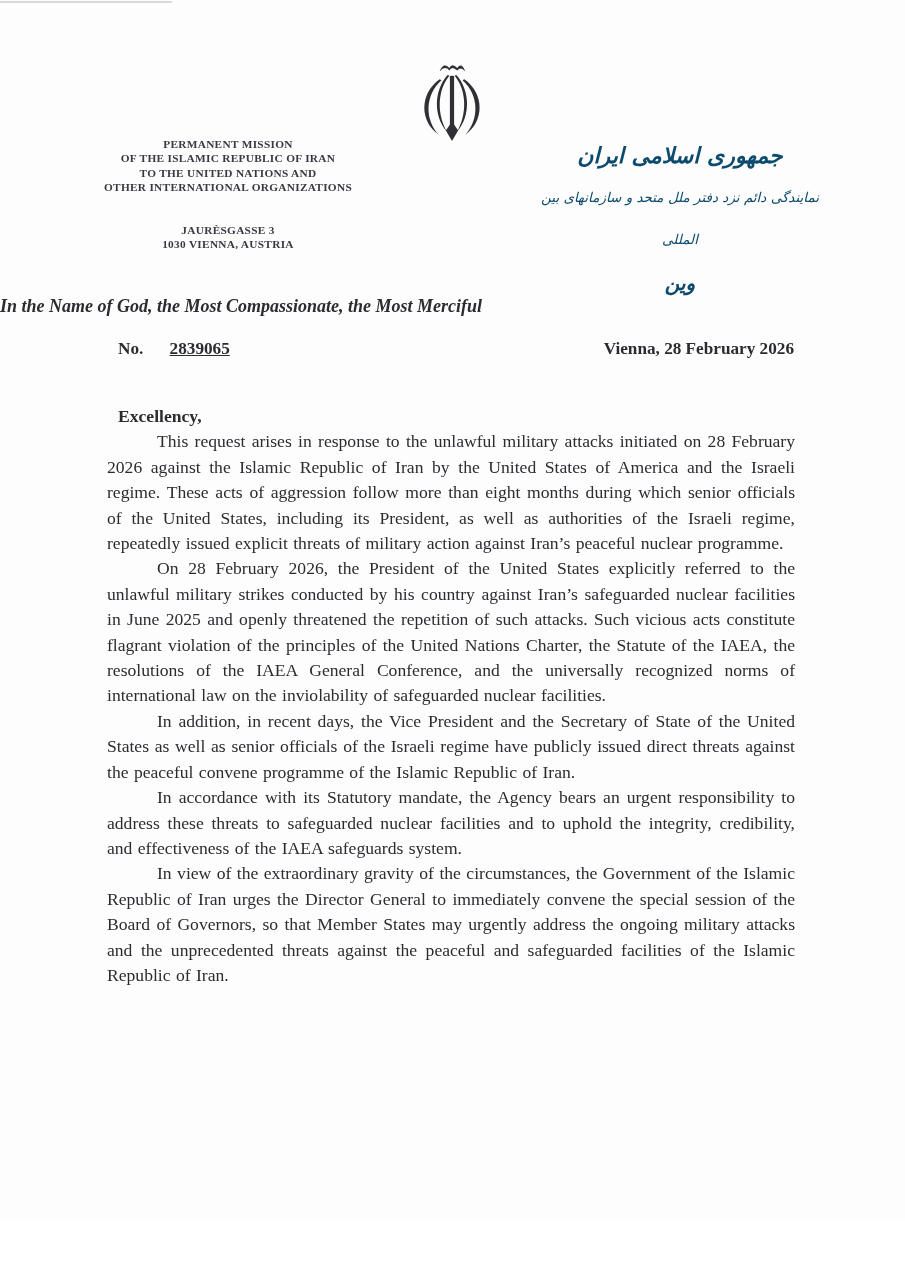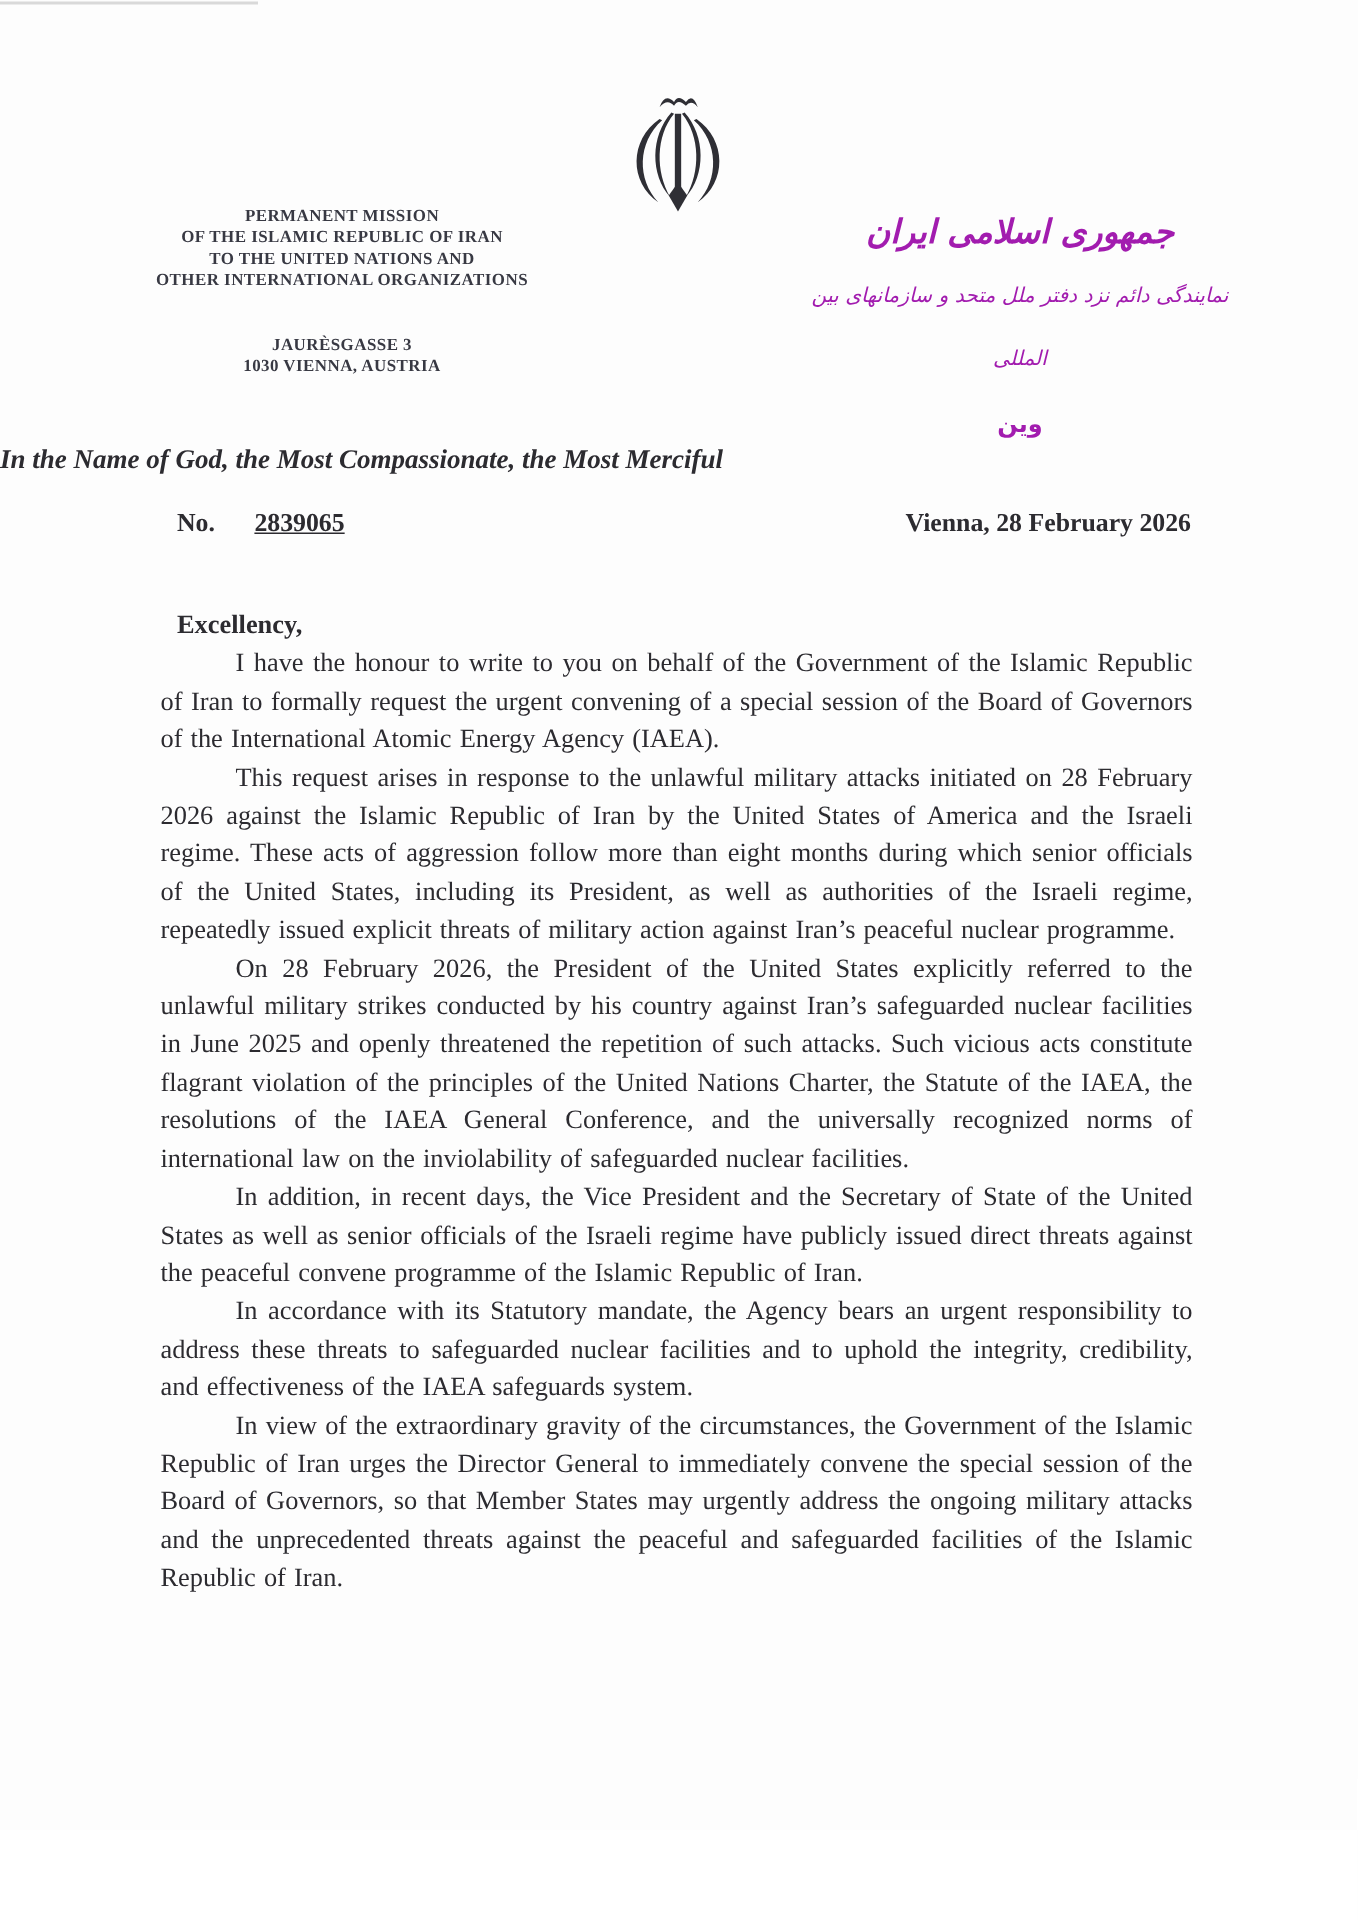--- a/index.html
+++ b/index.html
@@ -36,25 +36,25 @@
     color: #383943;
   }
   .letterhead-en .address-gap { height: 29px; }
   .letterhead-fa {
     position: absolute;
     top: 136px; left: 540px;
     width: 280px;
     text-align: center;
     direction: rtl;
     font-family: "DejaVu Sans", sans-serif;
-    color: #a21caf;
+    color: #0c4a6e;
   }
   .fa-line-1 { font-size: 22px; font-weight: bold; font-style: italic; line-height: 40px; }
   .fa-line-2 { font-size: 13.5px; font-weight: normal; font-style: italic; line-height: 42px; }
-  .fa-line-3 { font-size: 16px; font-weight: bold; line-height: 46px; }
+  .fa-line-3 { font-size: 20px; font-weight: bold; font-style: italic; line-height: 46px; }
   .invocation {
     position: absolute;
     top: 296px; left: 0;
     width: 905px;
     text-align: left;
     font-weight: bold;
     font-style: italic;
     font-size: 18px;
     color: #2c2b30;
   }
@@ -139,21 +139,20 @@
   <div class="invocation">In the Name of God, the Most Compassionate, the Most Merciful</div>
 
   <div class="ref-row">
     <span class="dateline">Vienna, 28 February 2026</span>
     <span class="ref-no-label">No.</span>
     <span class="ref-no-value">2839065</span>
   </div>
 
   <div class="body-block">
     <p class="salutation">Excellency,</p>
-    <p class="para">I have the honour to write to you on behalf of the Government of the Islamic Republic of Iran to formally request the urgent convening of a special session of the Board of Governors of the International Atomic Energy Agency (IAEA).</p>
     <p class="para">This request arises in response to the unlawful military attacks initiated on 28 February 2026 against the Islamic Republic of Iran by the United States of America and the Israeli regime. These acts of aggression follow more than eight months during which senior officials of the United States, including its President, as well as authorities of the Israeli regime, repeatedly issued explicit threats of military action against Iran’s peaceful nuclear programme.</p>
     <p class="para">On 28 February 2026, the President of the United States explicitly referred to the unlawful military strikes conducted by his country against Iran’s safeguarded nuclear facilities in June 2025 and openly threatened the repetition of such attacks. Such vicious acts constitute flagrant violation of the principles of the United Nations Charter, the Statute of the IAEA, the resolutions of the IAEA General Conference, and the universally recognized norms of international law on the inviolability of safeguarded nuclear facilities.</p>
     <p class="para">In addition, in recent days, the Vice President and the Secretary of State of the United States as well as senior officials of the Israeli regime have publicly issued direct threats against the peaceful convene programme of the Islamic Republic of Iran.</p>
     <p class="para">In accordance with its Statutory mandate, the Agency bears an urgent responsibility to address these threats to safeguarded nuclear facilities and to uphold the integrity, credibility, and effectiveness of the IAEA safeguards system.</p>
     <p class="para">In view of the extraordinary gravity of the circumstances, the Government of the Islamic Republic of Iran urges the Director General to immediately convene the special session of the Board of Governors, so that Member States may urgently address the ongoing military attacks and the unprecedented threats against the peaceful and safeguarded facilities of the Islamic Republic of Iran.</p>
   </div>
 
   <div class="scan-bottom-bar"></div>
 
 </div>

